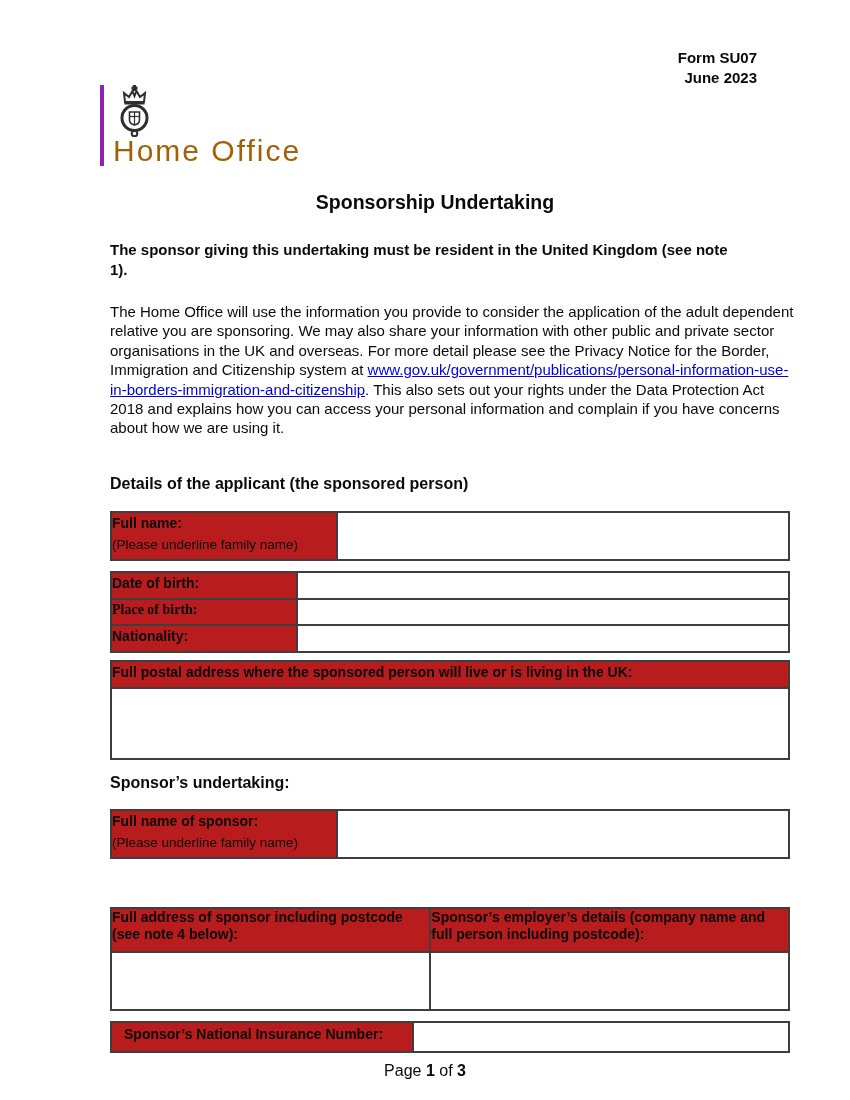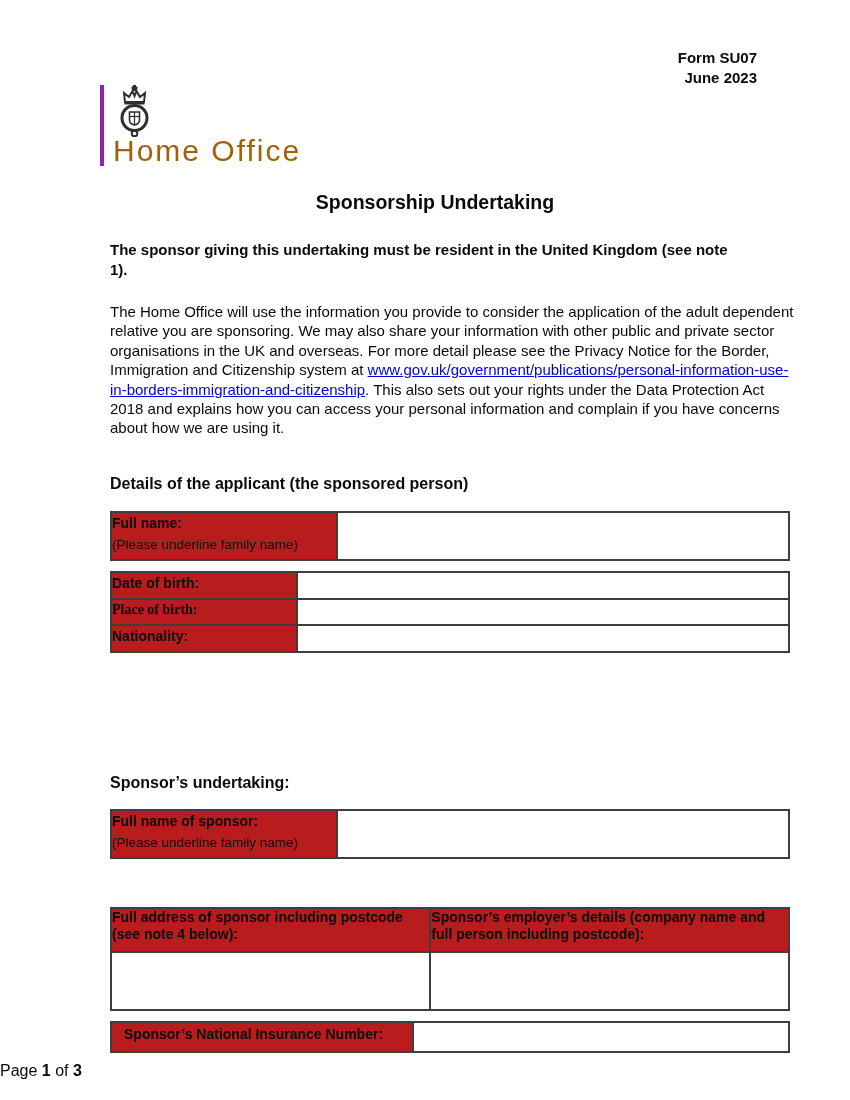--- a/index.html
+++ b/index.html
@@ -70,21 +70,21 @@
   .t-fullname      { top: 511px; }
   .t-dob3          { top: 571px; }
   .t-address       { top: 660px; }
   .t-sp-fullname   { top: 809px; }
   .t-sp-dob        { top: 871px; }
   .t-sp-addr-emp   { top: 907px; }
   .t-ni            { top: 1021px; }
 
   .footer {
     position: absolute; left: 0; top: 1062px; width: 850px;
-    text-align: left; font-size: 16px;
+    text-align: center; font-size: 16px;
   }
   .footer b { font-weight: bold; }
 </style>
 </head>
 <body>
 
 <div class="page">
 
   <div class="form-meta">
     <div>Form SU07</div>
@@ -147,20 +147,32 @@
     </tr>
     <tr>
       <td class="lbl" style="height:24.5px;">
             <div class="lbl-line">Nationality:</div>
           </td>
       <td class="val"></td>
     </tr>
   </tbody>
     </table>
 
+  <table class="tbl t-address">
+    <tbody>
+        <tr>
+      <td class="lbl" style="height:25px;">
+            <div class="lbl-line">Full postal address where the sponsored person will live or is living in the UK:</div>
+          </td>
+    </tr>
+    <tr>
+      <td class="val" style="height:69px;"></td>
+    </tr>
+  </tbody>
+    </table>
 
   <div class="sec-heading h-sponsor">Sponsor’s undertaking:</div>
 
   <table class="tbl t-sp-fullname">
     <tbody>
         <tr>
       <td class="lbl" style="width:33%; height:46px;">
         <div class="lbl-line">Full name of sponsor:</div>
         <div class="note">(Please underline family name)</div>
       </td>

